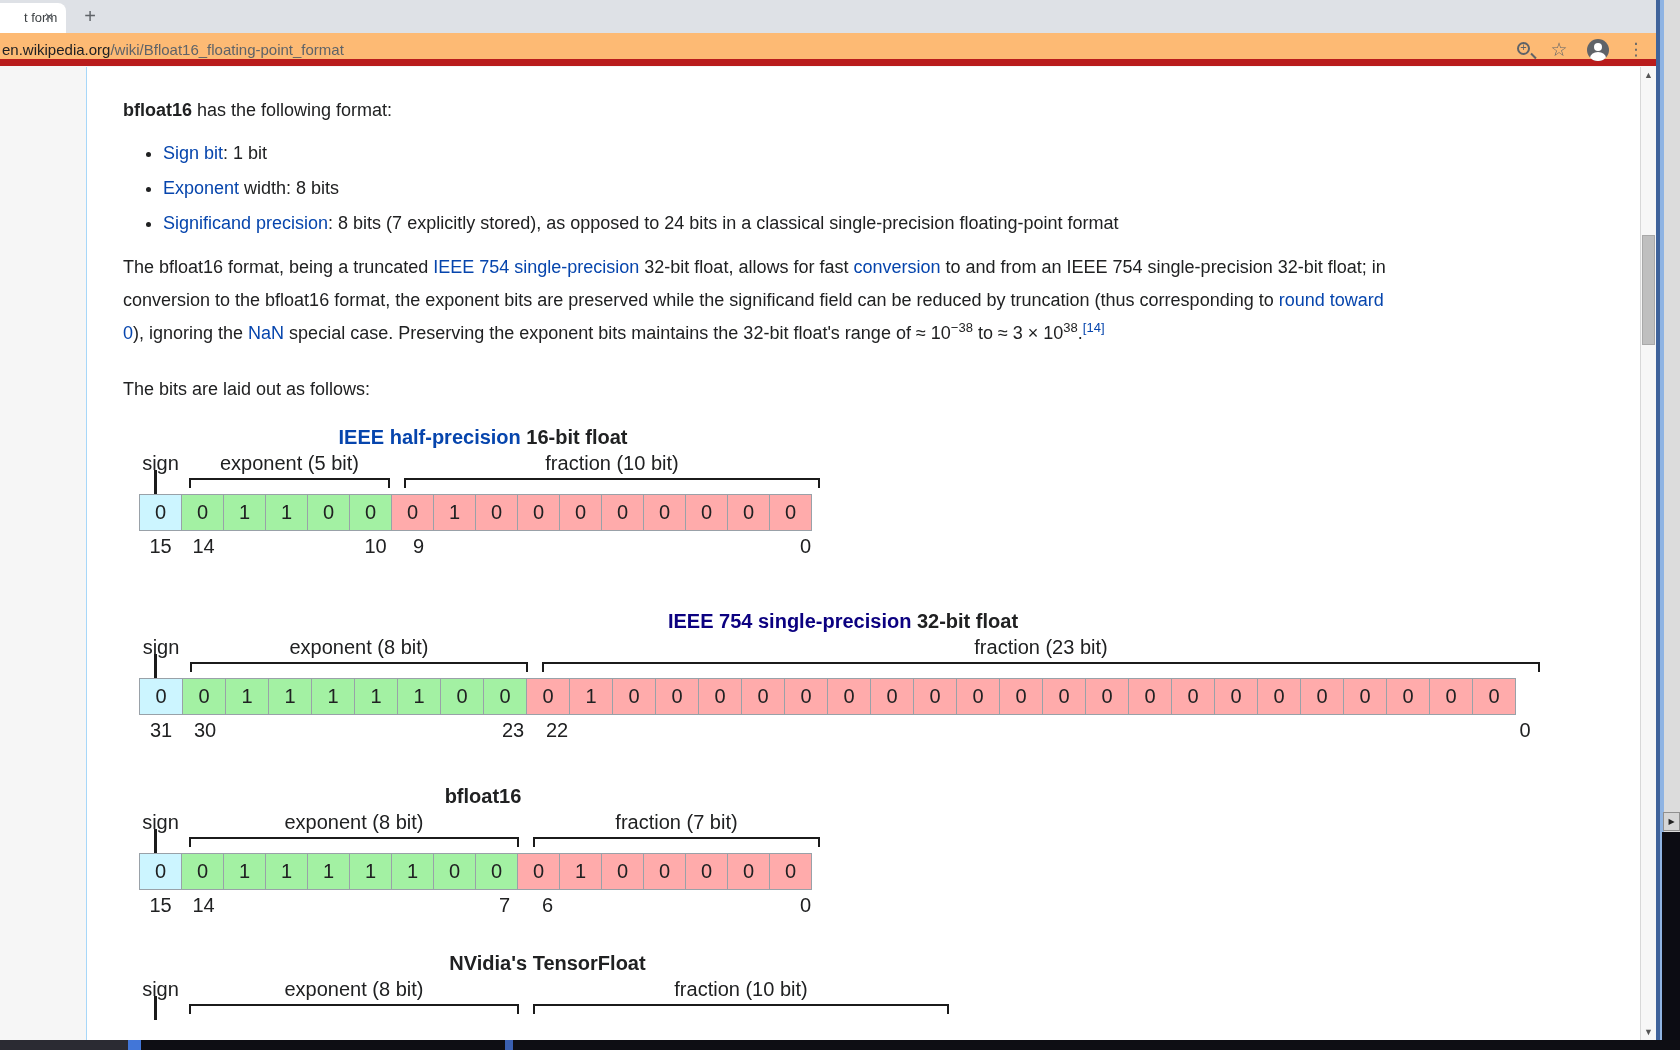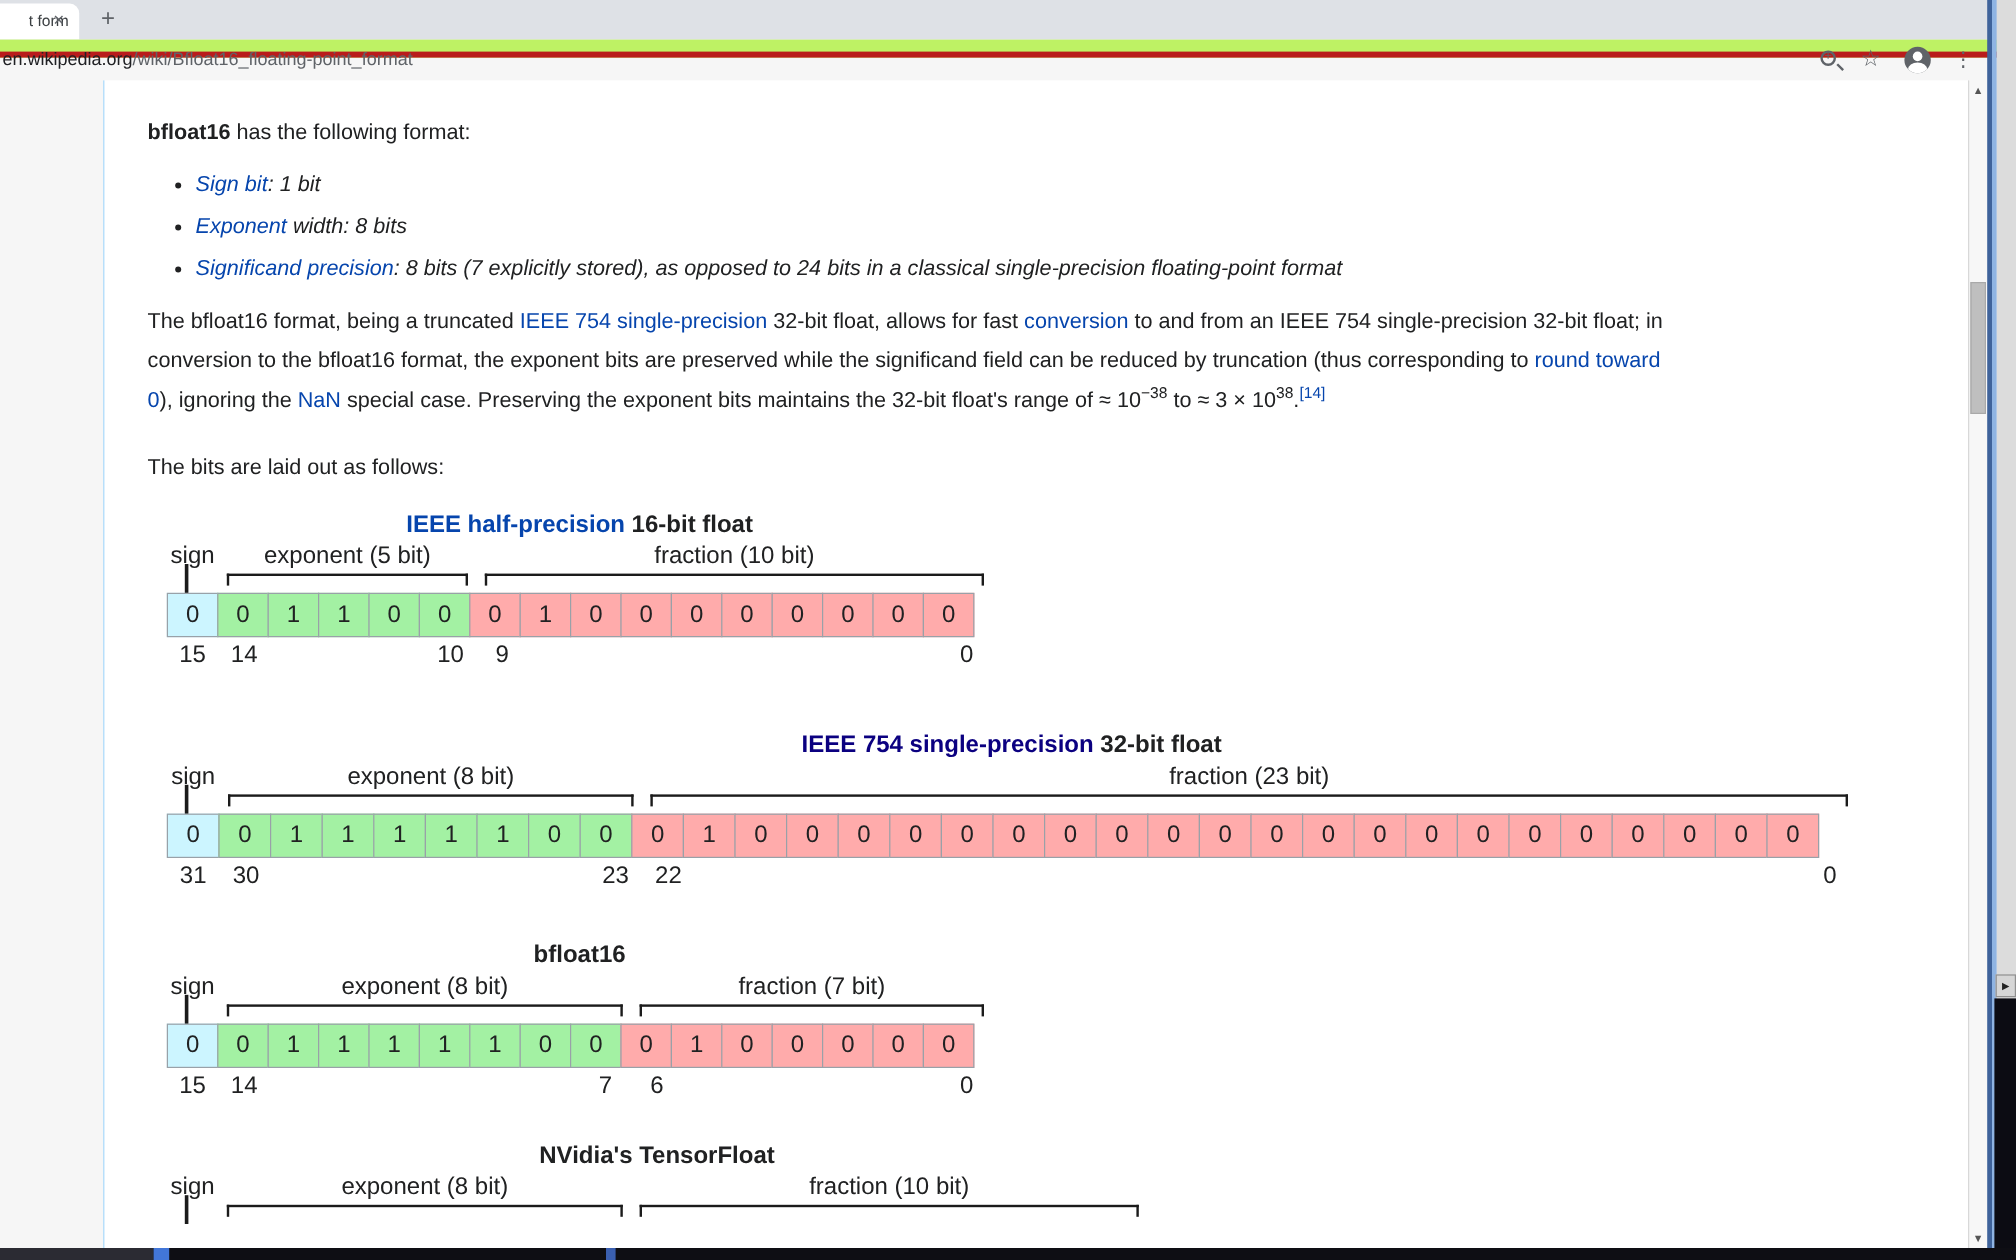--- a/index.html
+++ b/index.html
@@ -7,22 +7,22 @@
               font-family:"Liberation Sans", sans-serif; }
 
   
   .tabstrip { position:absolute; left:0; top:0; width:1680px; height:33px; background:#dee1e6; }
   .tab { position:absolute; left:-62px; top:3px; width:128px; height:30px; background:#fff;
          border-radius:8px 8px 0 0; }
   .tab-title { position:absolute; left:62px; top:7px; font-size:13px; color:#3c4043; white-space:nowrap;padding-left:24px; }
   .tab-close { position:absolute; right:12px; top:7px; font-size:12px; color:#5f6368; }
   .newtab { position:absolute; left:76px; top:2px; width:28px; height:28px; text-align:center;
             line-height:28px; font-size:20px; color:#5f6368; }
-  .toolbar { position:absolute; left:0; top:33px; width:1680px; height:15px; background:#bef264;
-             border-bottom:5px solid #b91c1c; }
+  .toolbar { position:absolute; left:0; top:33px; width:1680px; height:33px; background:#fdba74;
+             border-bottom:7px solid #b91c1c; }
   .urltext { position:absolute; left:2px; top:8px; font-size:15px; white-space:nowrap; }
   .urltext .host { color:#202124; }
   .urltext .path { color:#5f6368; }
   .tbicon { position:absolute; top:5px; width:24px; height:24px; color:#5f6368; }
   .icon-zoom { left:1514px; }
   .zoom-circle { position:absolute; left:3px; top:4px; width:13px; height:13px;
                  border:2px solid #5f6368; border-radius:50%; }
   .zoom-plus { position:absolute; left:3px; top:3px; width:13px; height:13px; text-align:center;
                line-height:13px; font-size:11px; color:#5f6368; }
   .zoom-handle { position:absolute; left:16px; top:17px; width:7px; height:2px; background:#5f6368;
@@ -43,21 +43,21 @@
   .inner { padding:14px 26px 0 36px; }
 
   .headline-row { border-bottom:1px solid #a2a9b1; padding-bottom:8px; }
   .headline { font-family:"Liberation Serif", serif; font-size:33px; line-height:40px; color:#000;
               font-weight:normal; display:inline; }
   .editsection { font-size:19px; color:#54595d; margin-left:18px; }
   .editsection a { color:#0645ad; text-decoration:none; }
 
   .intro { margin-top:13px; font-size:18px; line-height:33px; }
   .intro b { font-weight:bold; }
-  ul.fmt { margin:10px 0 0 0; padding-left:40px; font-size:18px;font-style:italic; }
+  ul.fmt { margin:10px 0 0 0; padding-left:40px; font-size:18px; }
   ul.fmt li { line-height:33px; margin-bottom:2px; }
   .para { margin-top:11px; font-size:18px; line-height:33px; width:1500px; }
   .laidout { margin-top:23px; font-size:18px; line-height:33px; }
   a.wikilink { color:#0645ad; text-decoration:none; }
   sup { font-size:13px; line-height:0; }
 
   
   .diagram { margin-left:16px; font-size:20px; }
   .diagram:nth-of-type(1) { margin-top:18px; }
   .diagram:nth-of-type(2) { margin-top:47px; }

